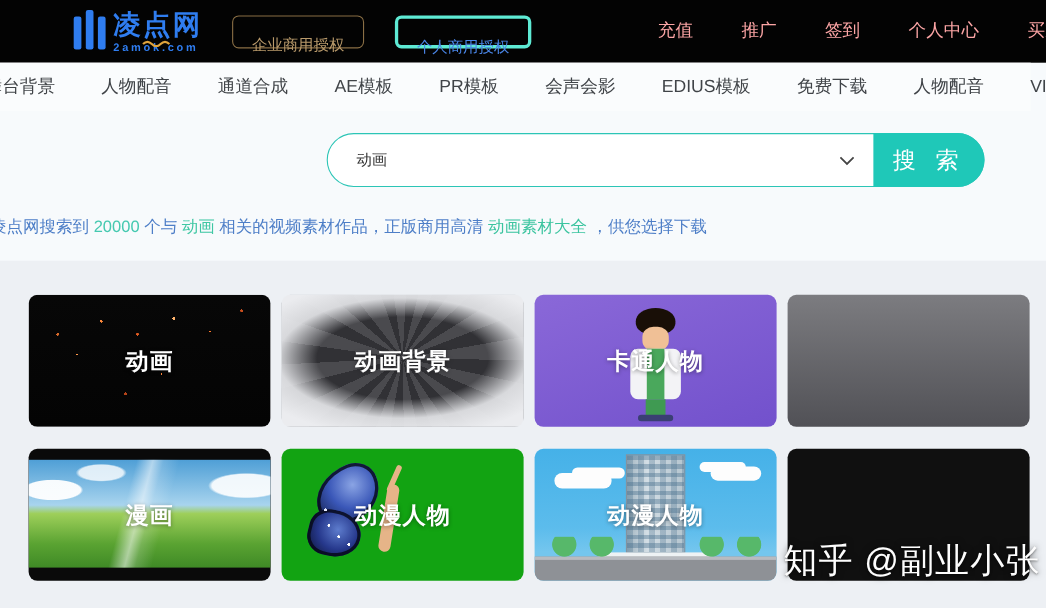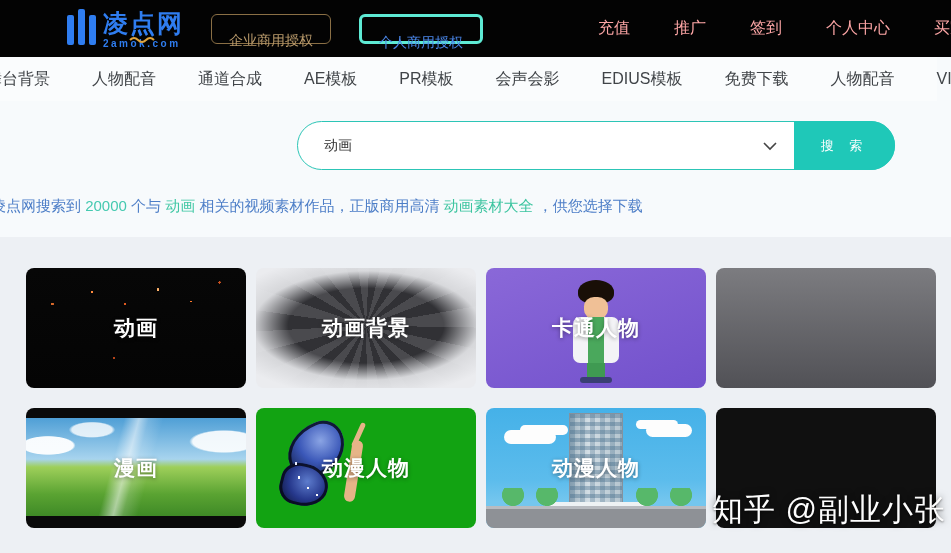--- a/index.html
+++ b/index.html
@@ -55,21 +55,21 @@
   }
   .search-input {
     position:absolute; left:0; top:0; width:498px; height:47px;
     display:flex; align-items:center; padding-left:26px;
     font-size:14px; color:#333; cursor:text;
   }
   .chevron { position:absolute; right:116px; top:17px; cursor:pointer; }
   .search-btn {
     position:absolute; right:-1px; top:-1px; width:101px; height:49px;
     background:#1fc8b8; border:none; border-radius:0 25px 25px 0;
-    color:#ffffff; font-size:13px; letter-spacing:6px; cursor:pointer;
+    color:#ffffff; font-size:21px; letter-spacing:6px; cursor:pointer;
     font-family:"Liberation Sans","DejaVu Sans",sans-serif;
   }
   .results-line {
     position:absolute; left:-9px; top:96px; white-space:nowrap;
     font-size:15px; color:#4d7ec7;
   }
   .results-line .count { color:#45c9b0; }
   .results-line .kw { color:#3fc7a3; }
   .results-line .kw-link { color:#3bc49f; cursor:pointer; text-decoration:none; }
 

